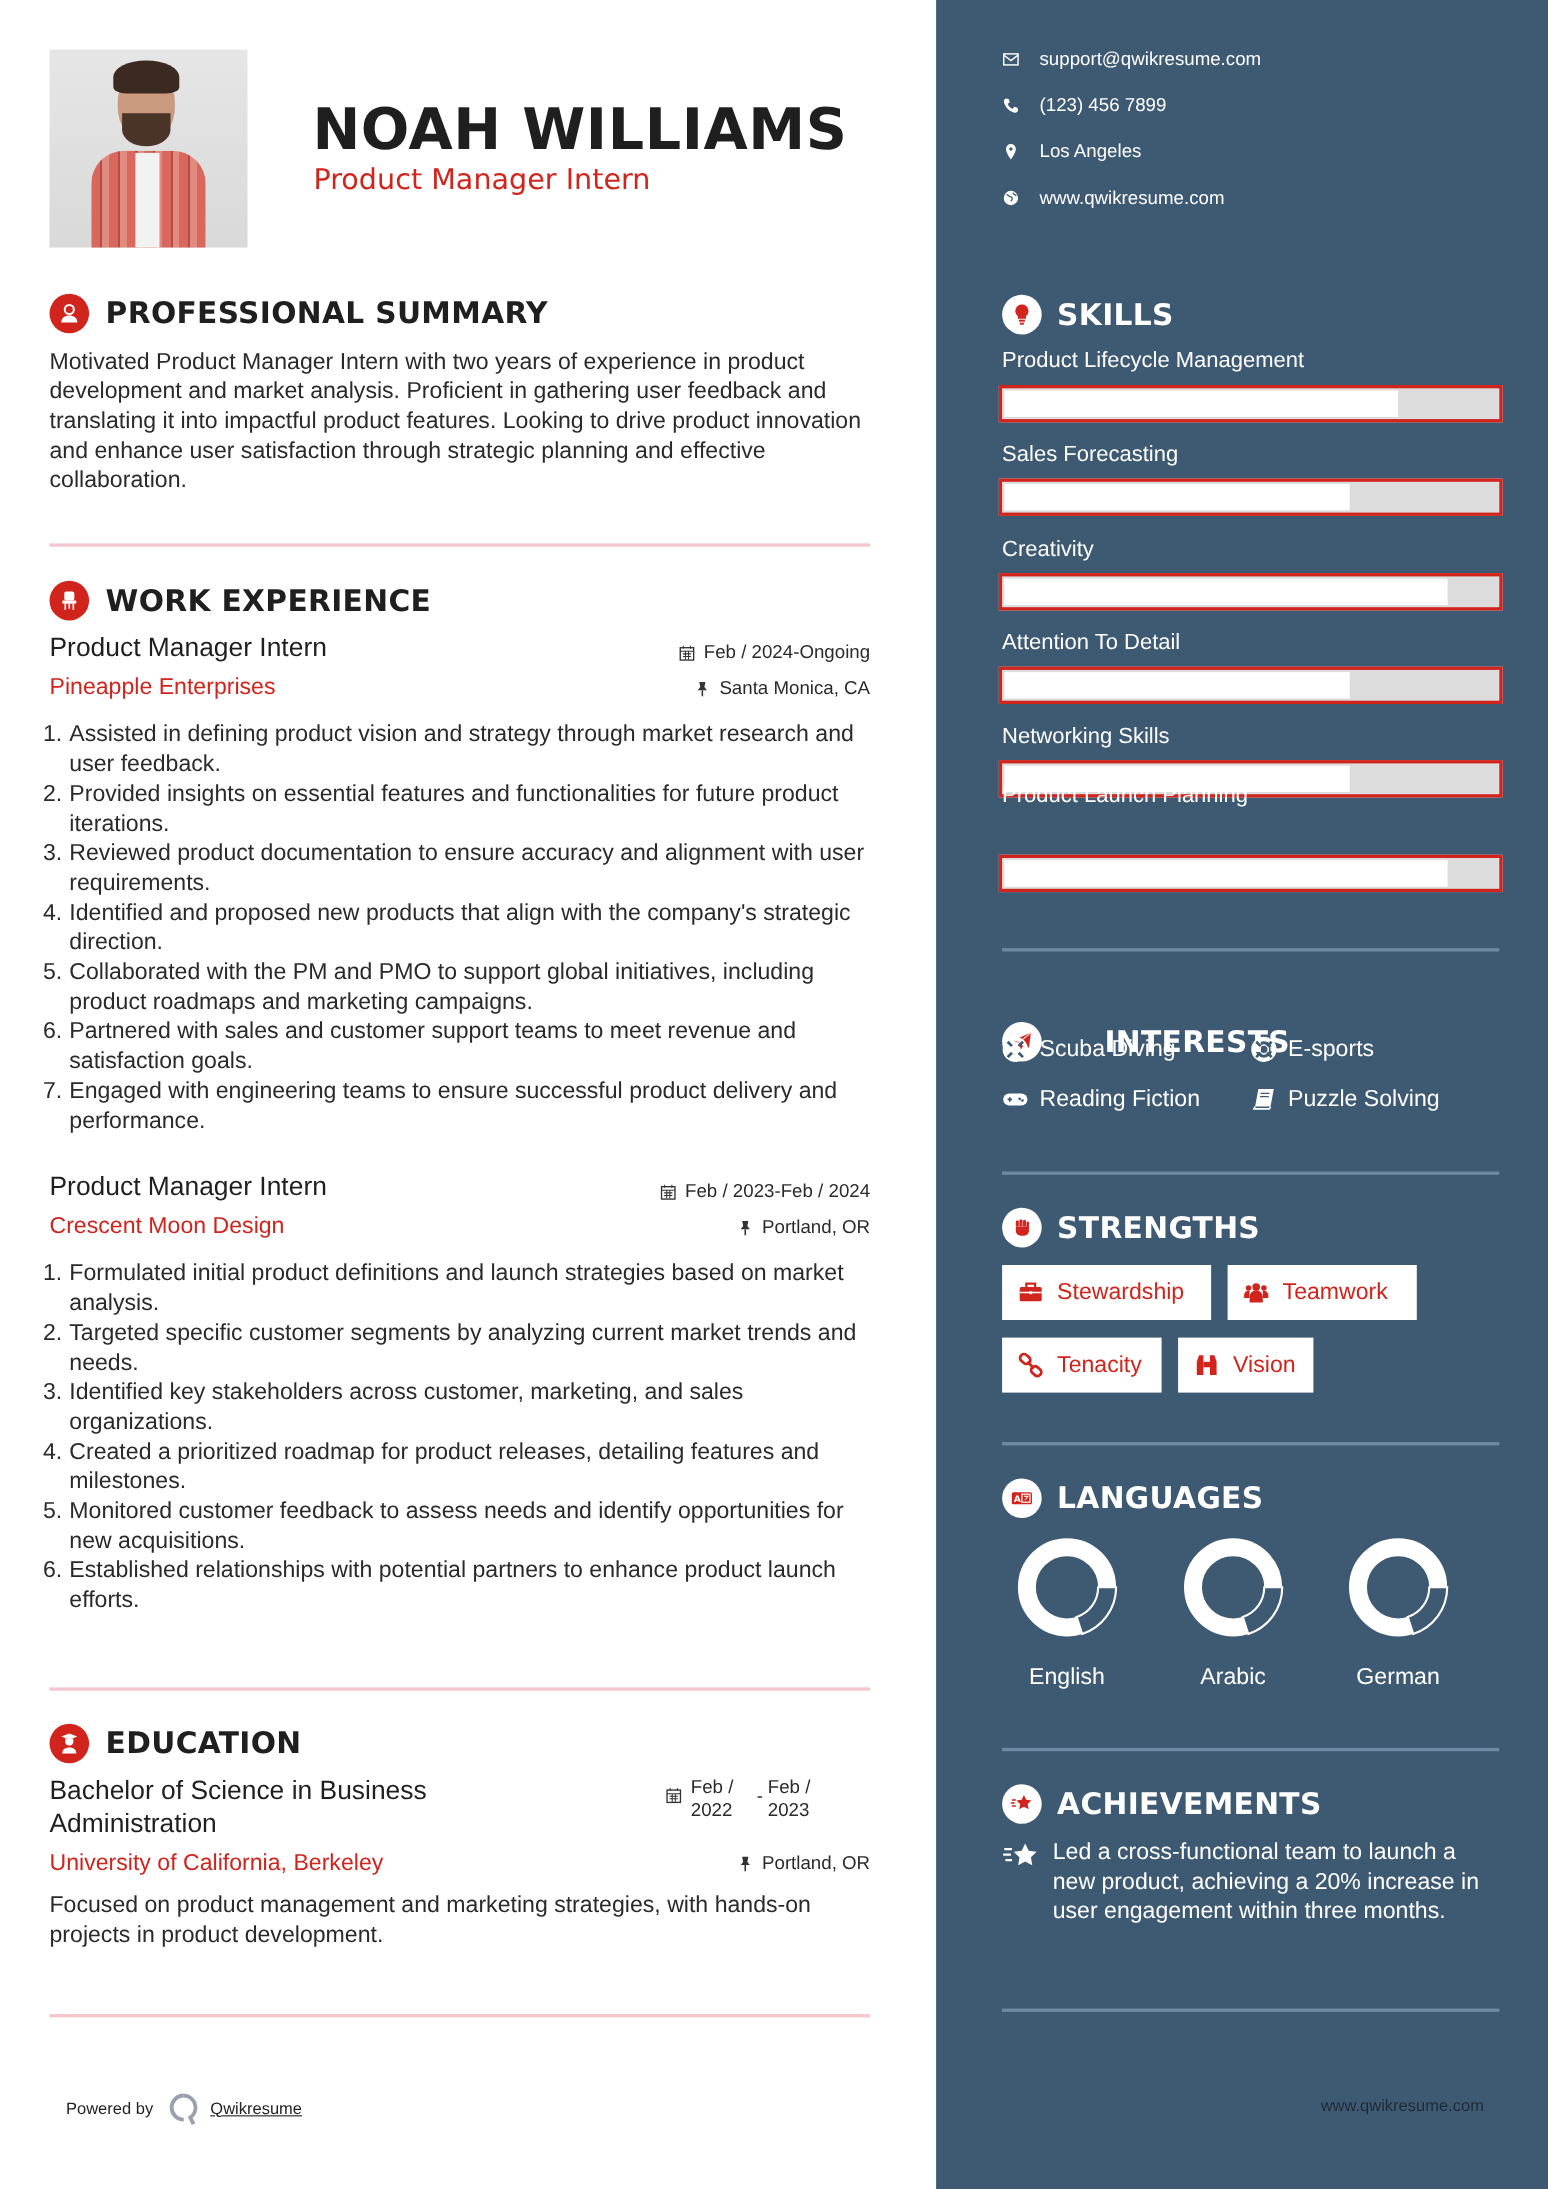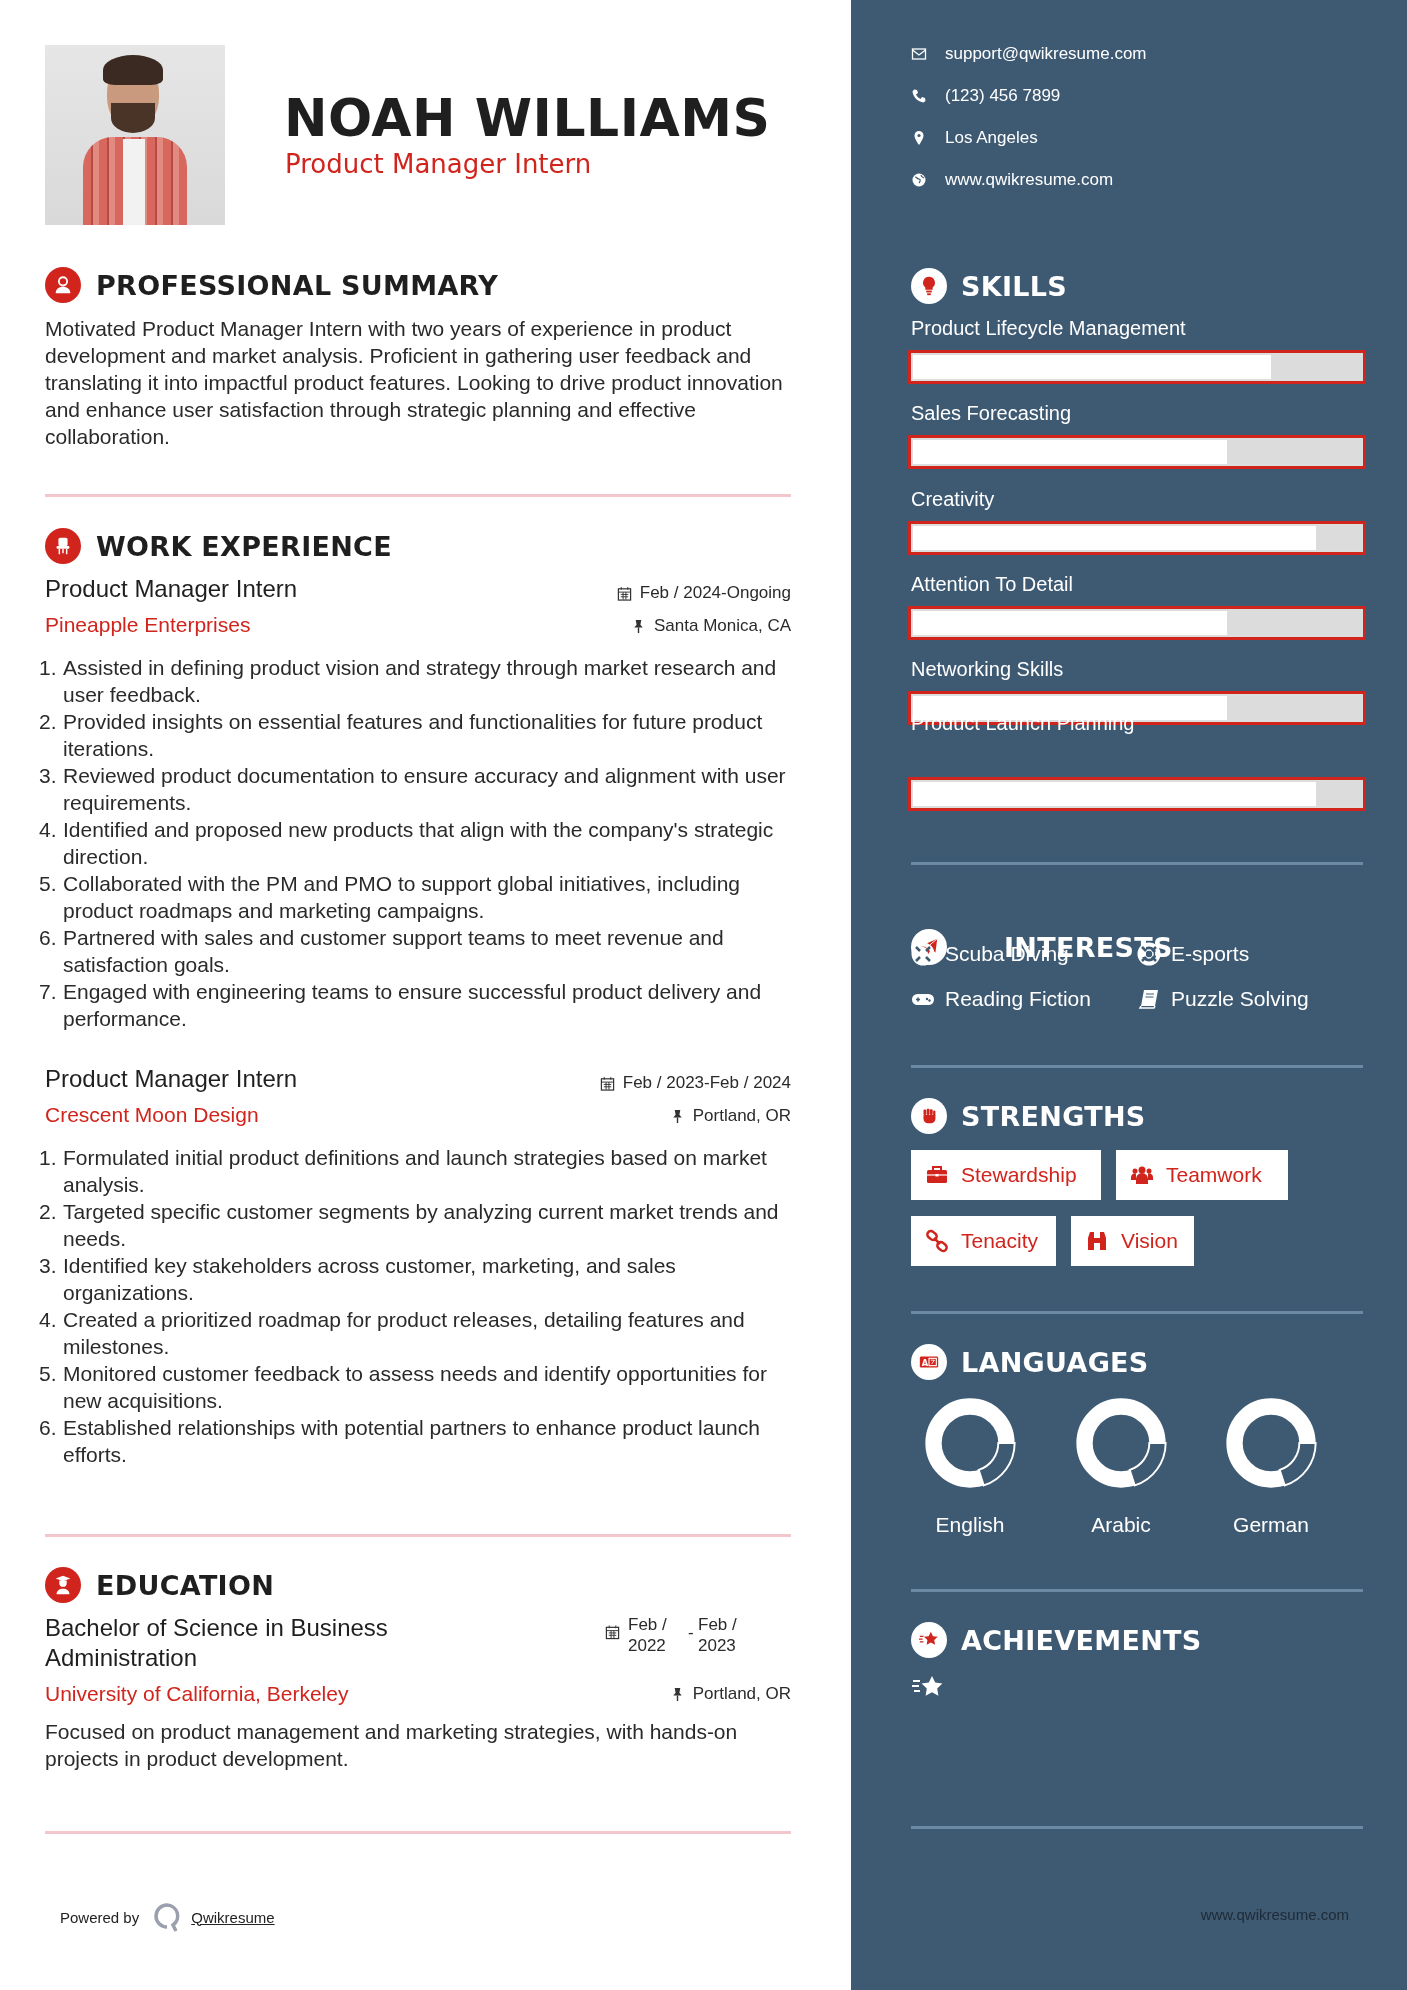--- a/index.html
+++ b/index.html
@@ -438,17 +438,18 @@
         <path d="M2 8h4M1 11h4M2 14h4" stroke="#d0241c" stroke-width="1.5"></path>
       </svg>
   </span>
   <span class="rsec-title">ACHIEVEMENTS</span>
 </div>
 <div class="ach">
   <svg viewBox="0 0 34 28">
       <path d="M21 2l3.2 6.5 7.2 1-5.2 5 1.2 7.2L21 18.3l-6.4 3.4 1.2-7.2-5.2-5 7.2-1z" fill="#fff"></path>
       <path d="M2 7h7M1 12h7M3 17h6" stroke="#fff" stroke-width="2"></path>
     </svg>
+  <div class="txt">Led a cross-functional team to launch a new product, achieving a 20% increase in user engagement within three months.</div>
 </div>
 
 <div class="divider-r" style="top:1826px;"></div>
 
 <div class="footer-r">www.qwikresume.com</div>
 
 </body></html>

